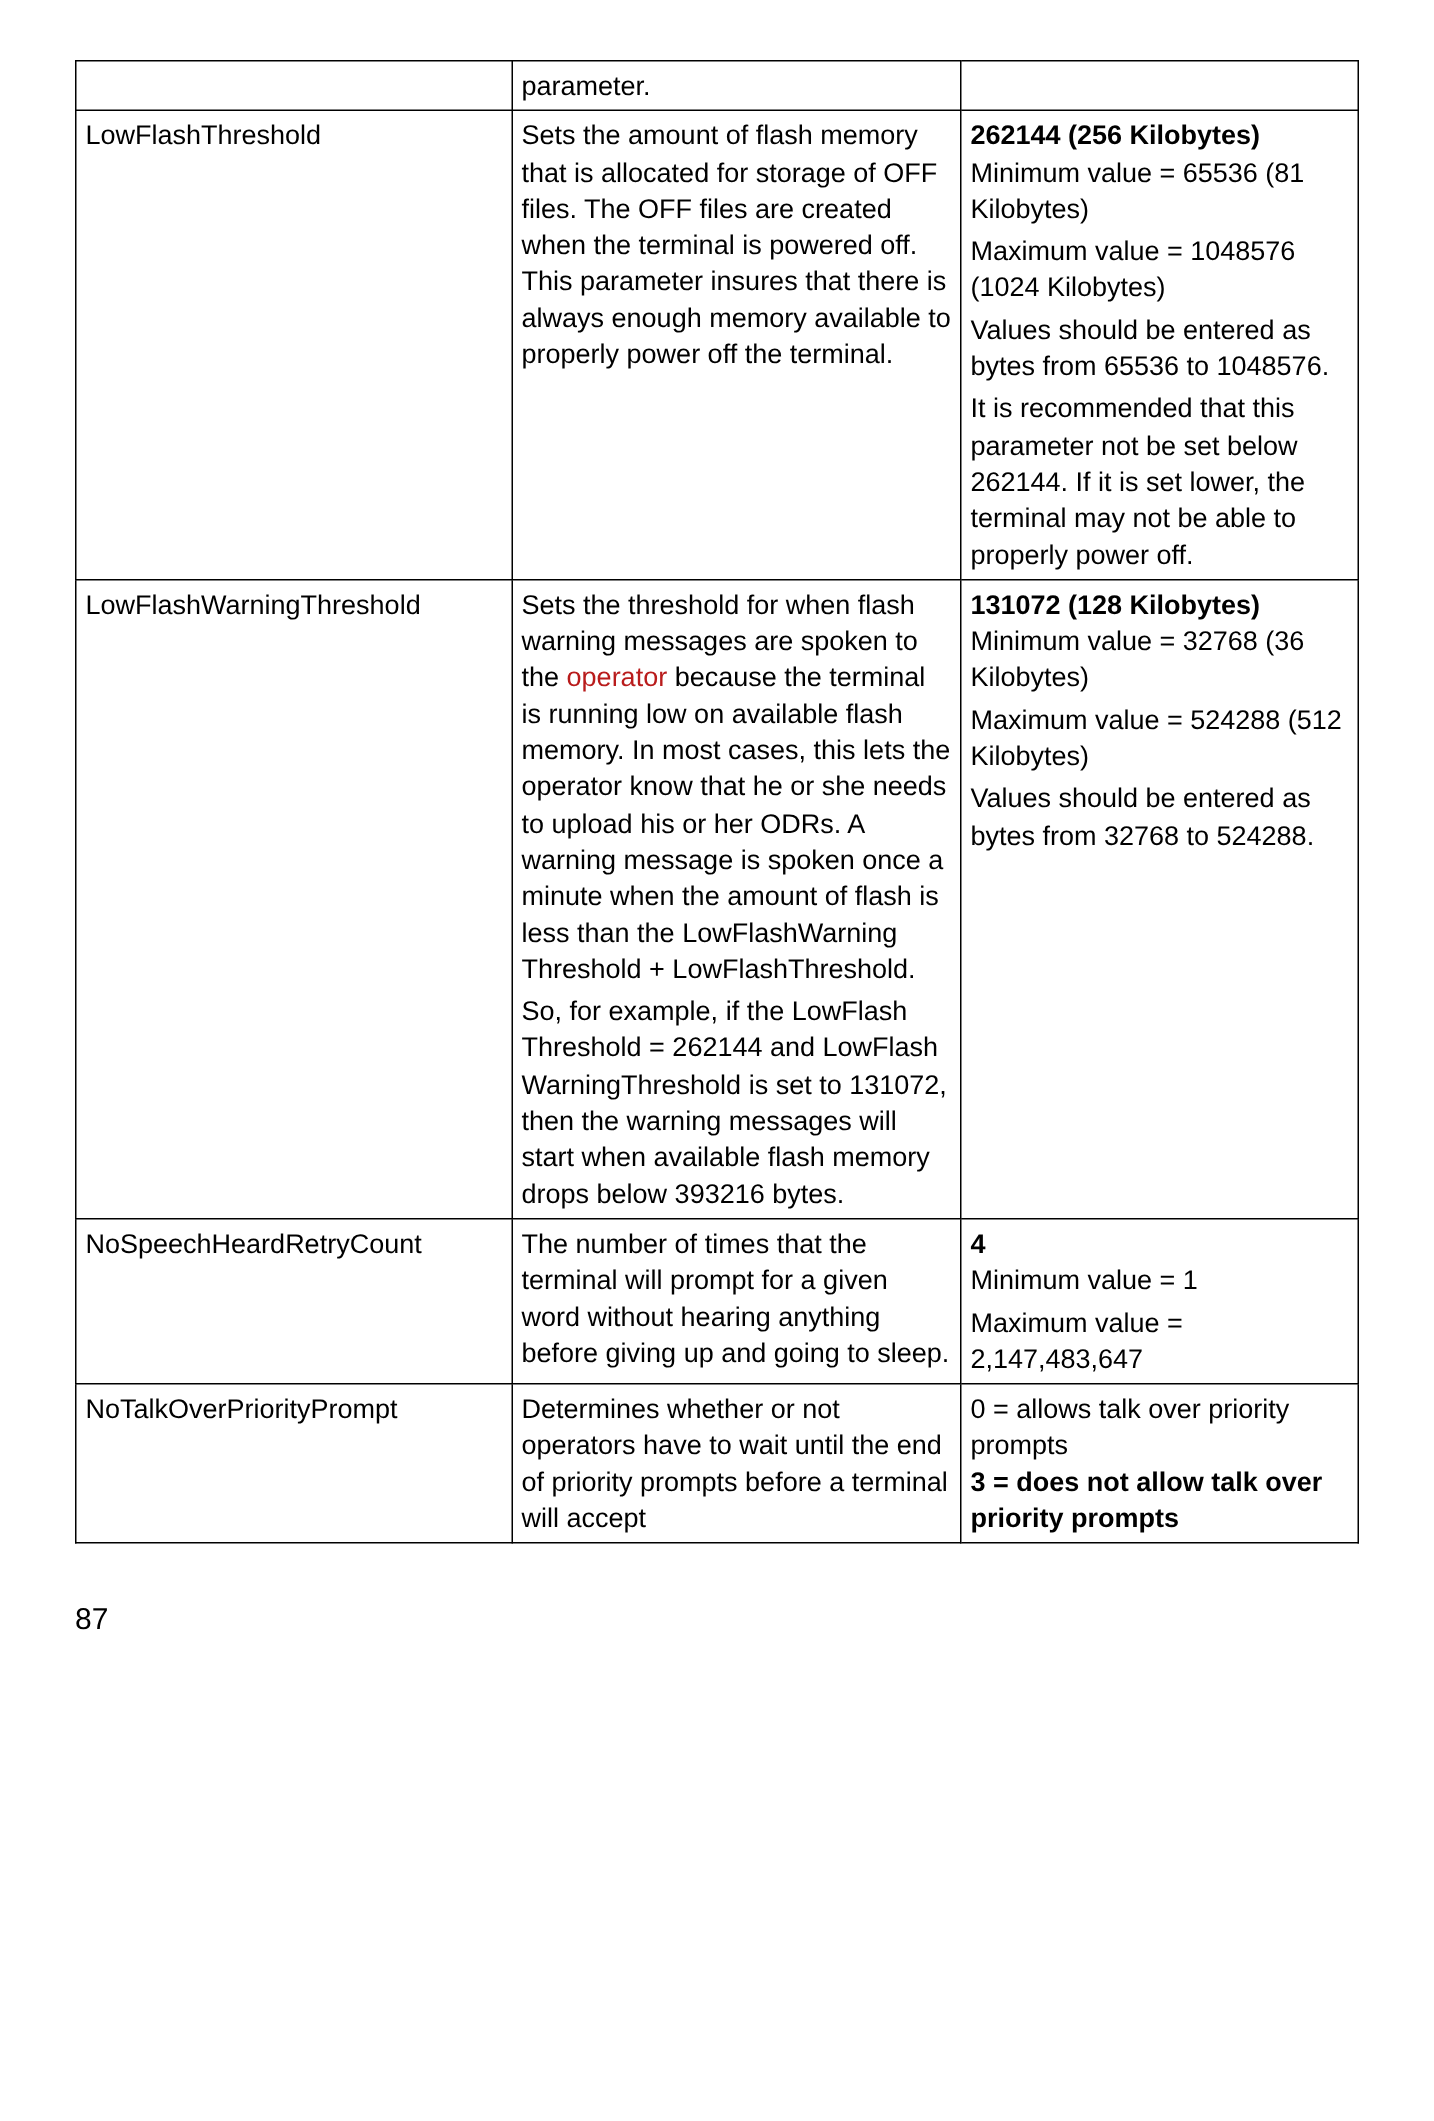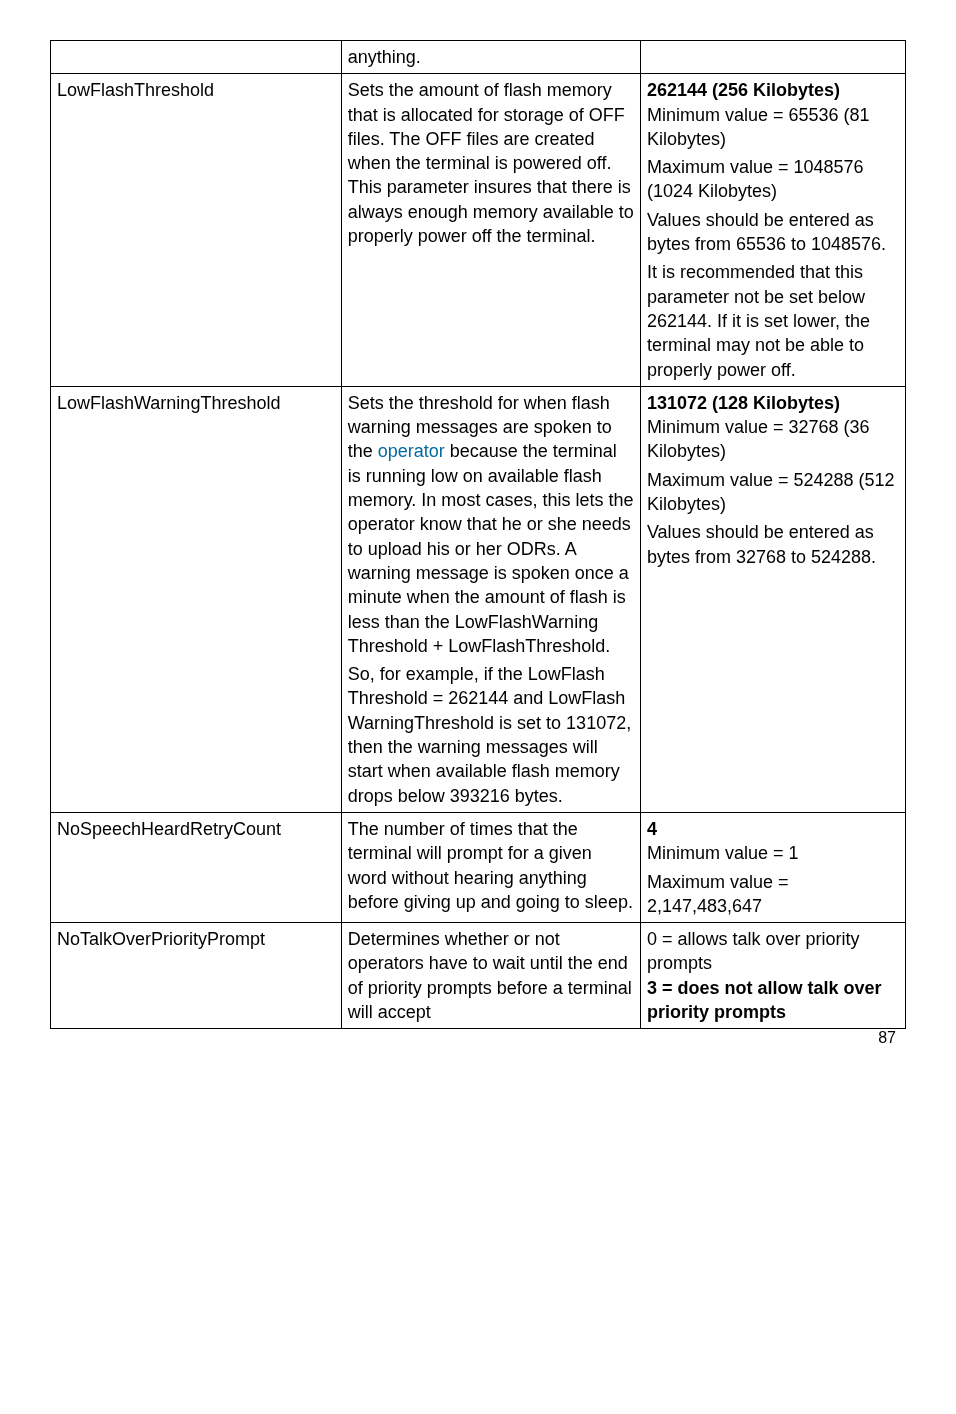--- a/index.html
+++ b/index.html
@@ -23,41 +23,42 @@
     vertical-align: top;
     line-height: 1.35;
     word-wrap: break-word;
   }
   col.c1 { width: 34%; }
   col.c2 { width: 35%; }
   col.c3 { width: 31%; }
   .p { margin: 0 0 4px 0; }
   .p:last-child { margin-bottom: 0; }
   .bold { font-weight: bold; }
-  .link { color: #0369a1; text-decoration: none; cursor: pointer; }
+  .link { color: #b91c1c; text-decoration: none; cursor: pointer; }
   .pagenum {
-    text-align: right;
-    font-size: 16px;
+    text-align: left;
+    margin-top: 40px;
+    font-size: 20px;
     padding-right: 10px;
   }
 </style>
 </head>
 <body>
 
 <table>
   <colgroup>
     <col class="c1">
       <col class="c2">
       <col class="c3">
   </colgroup>
   <tbody id="tbody">
       <tr>
         <td></td>
         <td>
-          <div class="p">anything.</div>
+          <div class="p">parameter.</div>
         </td>
         <td>
           <div class="p"></div>
         </td>
       </tr>
       <tr>
         <td>LowFlashThreshold</td>
         <td>
           <div class="p">Sets the amount of flash memory that is allocated for storage of OFF files. The OFF files are created when the terminal is powered off. This parameter insures that there is always enough memory available to properly power off the terminal.</div>
         </td>

